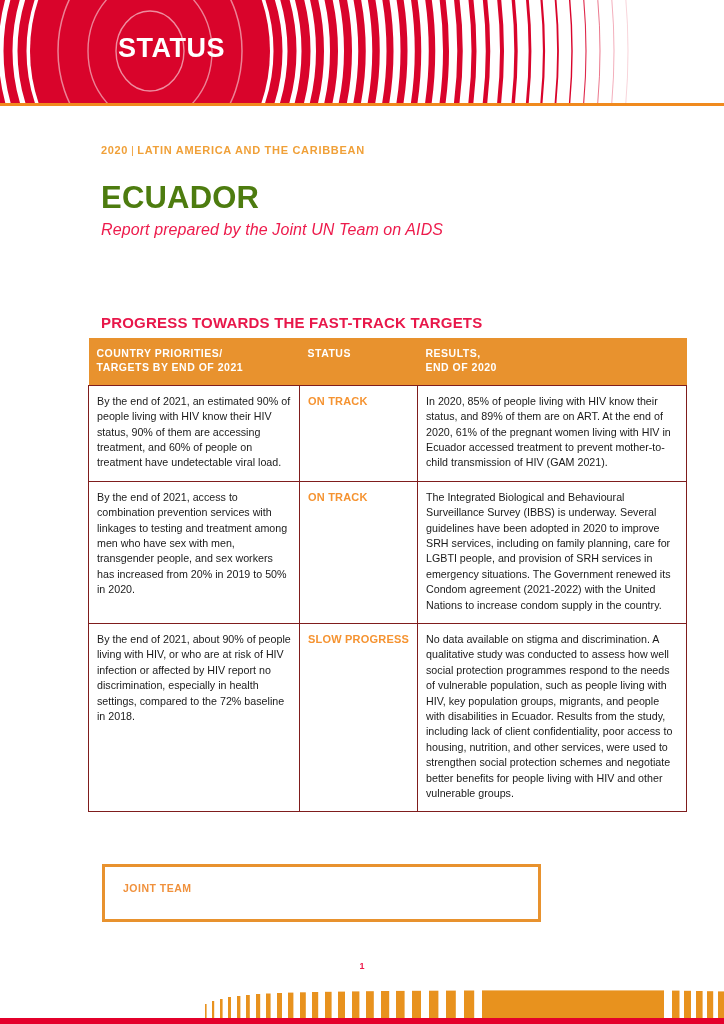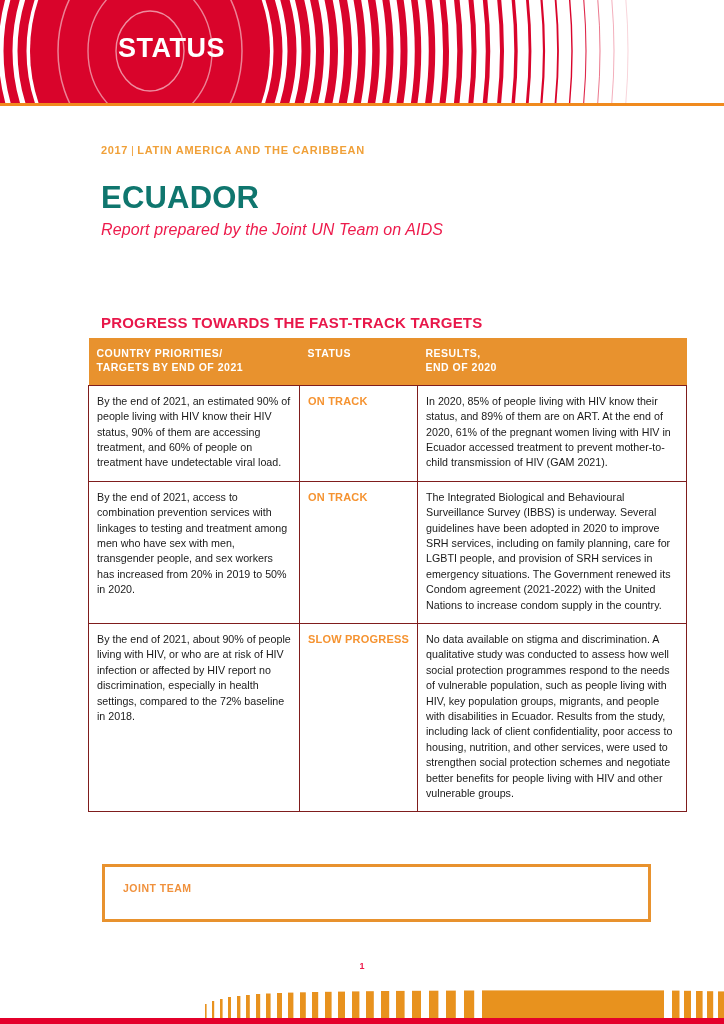--- a/index.html
+++ b/index.html
@@ -74,21 +74,21 @@
     font-weight: bold;
     letter-spacing: 0.7px;
   }
   .country-title {
     position: absolute;
     left: 101px;
     top: 180px;
     font-size: 31px;
     font-weight: bold;
     letter-spacing: 0.2px;
-    color: #0f766e;
+    color: #4d7c0f;
   }
   .report-subtitle {
     position: absolute;
     left: 101px;
     top: 221px;
     font-size: 16px;
     font-style: italic;
     color: #ED1B4C;
     letter-spacing: 0.1px;
   }
@@ -146,21 +146,21 @@
     letter-spacing: 0.2px;
     line-height: 1.32;
   }
   .progress-table td.cell-results { width: 253px; }
 
   
   .joint-team-box {
     position: absolute;
     left: 102px;
     top: 864px;
-    width: 549px;
+    width: 439px;
     box-sizing: border-box;
     border: 3px solid #E8922E;
     background: #ffffff;
     padding: 15px 16px 16px 18px;
   }
   .joint-team-title {
     font-size: 10.5px;
     font-weight: bold;
     letter-spacing: 0.5px;
     color: #F0913C;
@@ -250,21 +250,21 @@
         <ellipse cx="150" cy="51" rx="62" ry="72" stroke-width="1.4" stroke-opacity="0.5"></ellipse>
         <ellipse cx="150" cy="51" rx="92" ry="107" stroke-width="1.5" stroke-opacity="0.5"></ellipse>
       </g>
     </g>
   </svg>
   <div class="header-logo">STATUS</div>
 </div>
 <div class="header-rule"></div>
 
 <div class="kicker">
-  <span class="kicker-year">2017</span><span class="kicker-sep">|</span><span class="kicker-region">LATIN AMERICA AND THE CARIBBEAN</span>
+  <span class="kicker-year">2020</span><span class="kicker-sep">|</span><span class="kicker-region">LATIN AMERICA AND THE CARIBBEAN</span>
 </div>
 <div class="country-title">ECUADOR</div>
 <div class="report-subtitle">Report prepared by the Joint UN Team on AIDS</div>
 
 <div class="section-heading">PROGRESS TOWARDS THE FAST-TRACK TARGETS</div>
 
 <table class="progress-table">
   <thead>
     <tr>
       <th class="th-priorities">

